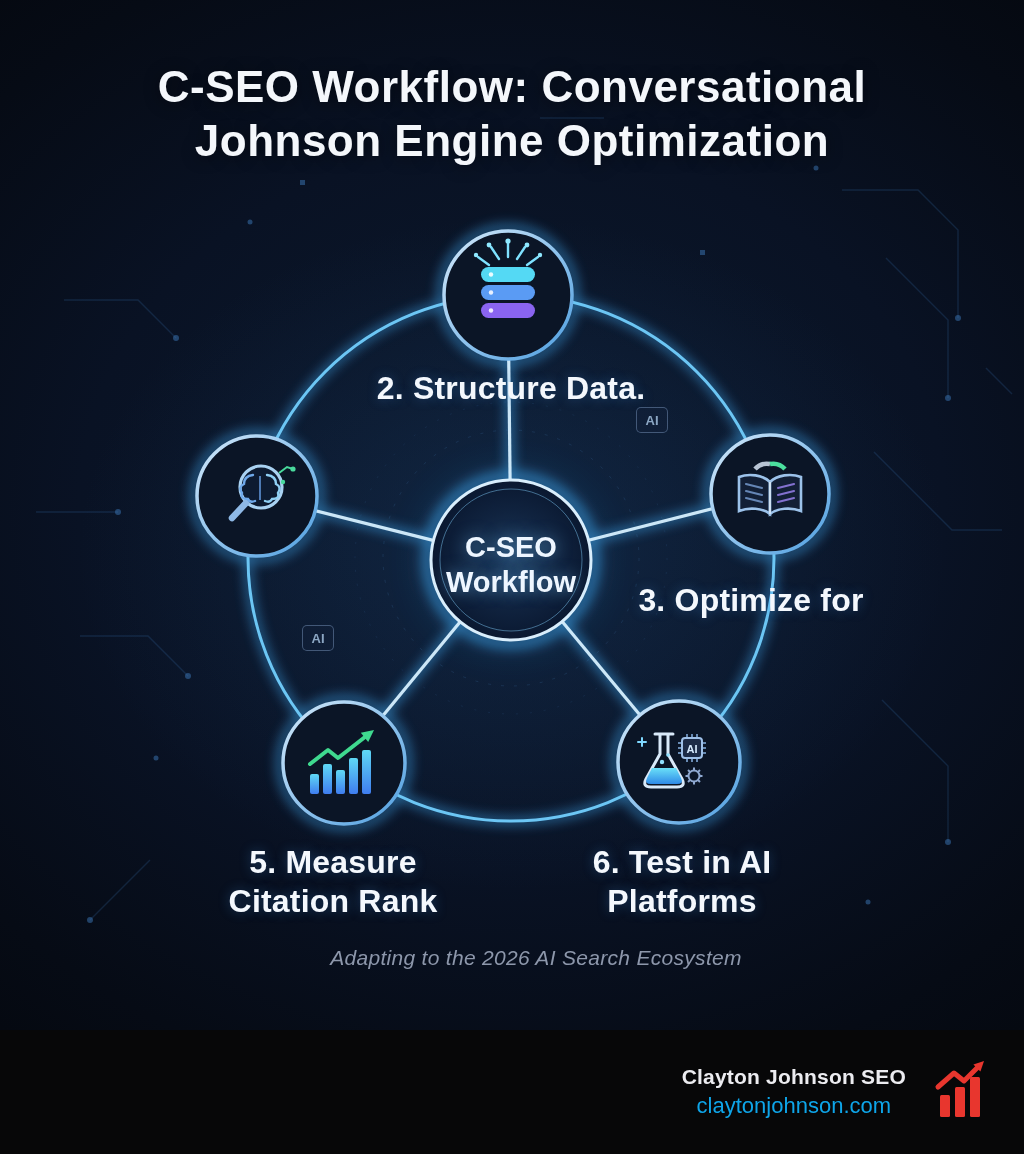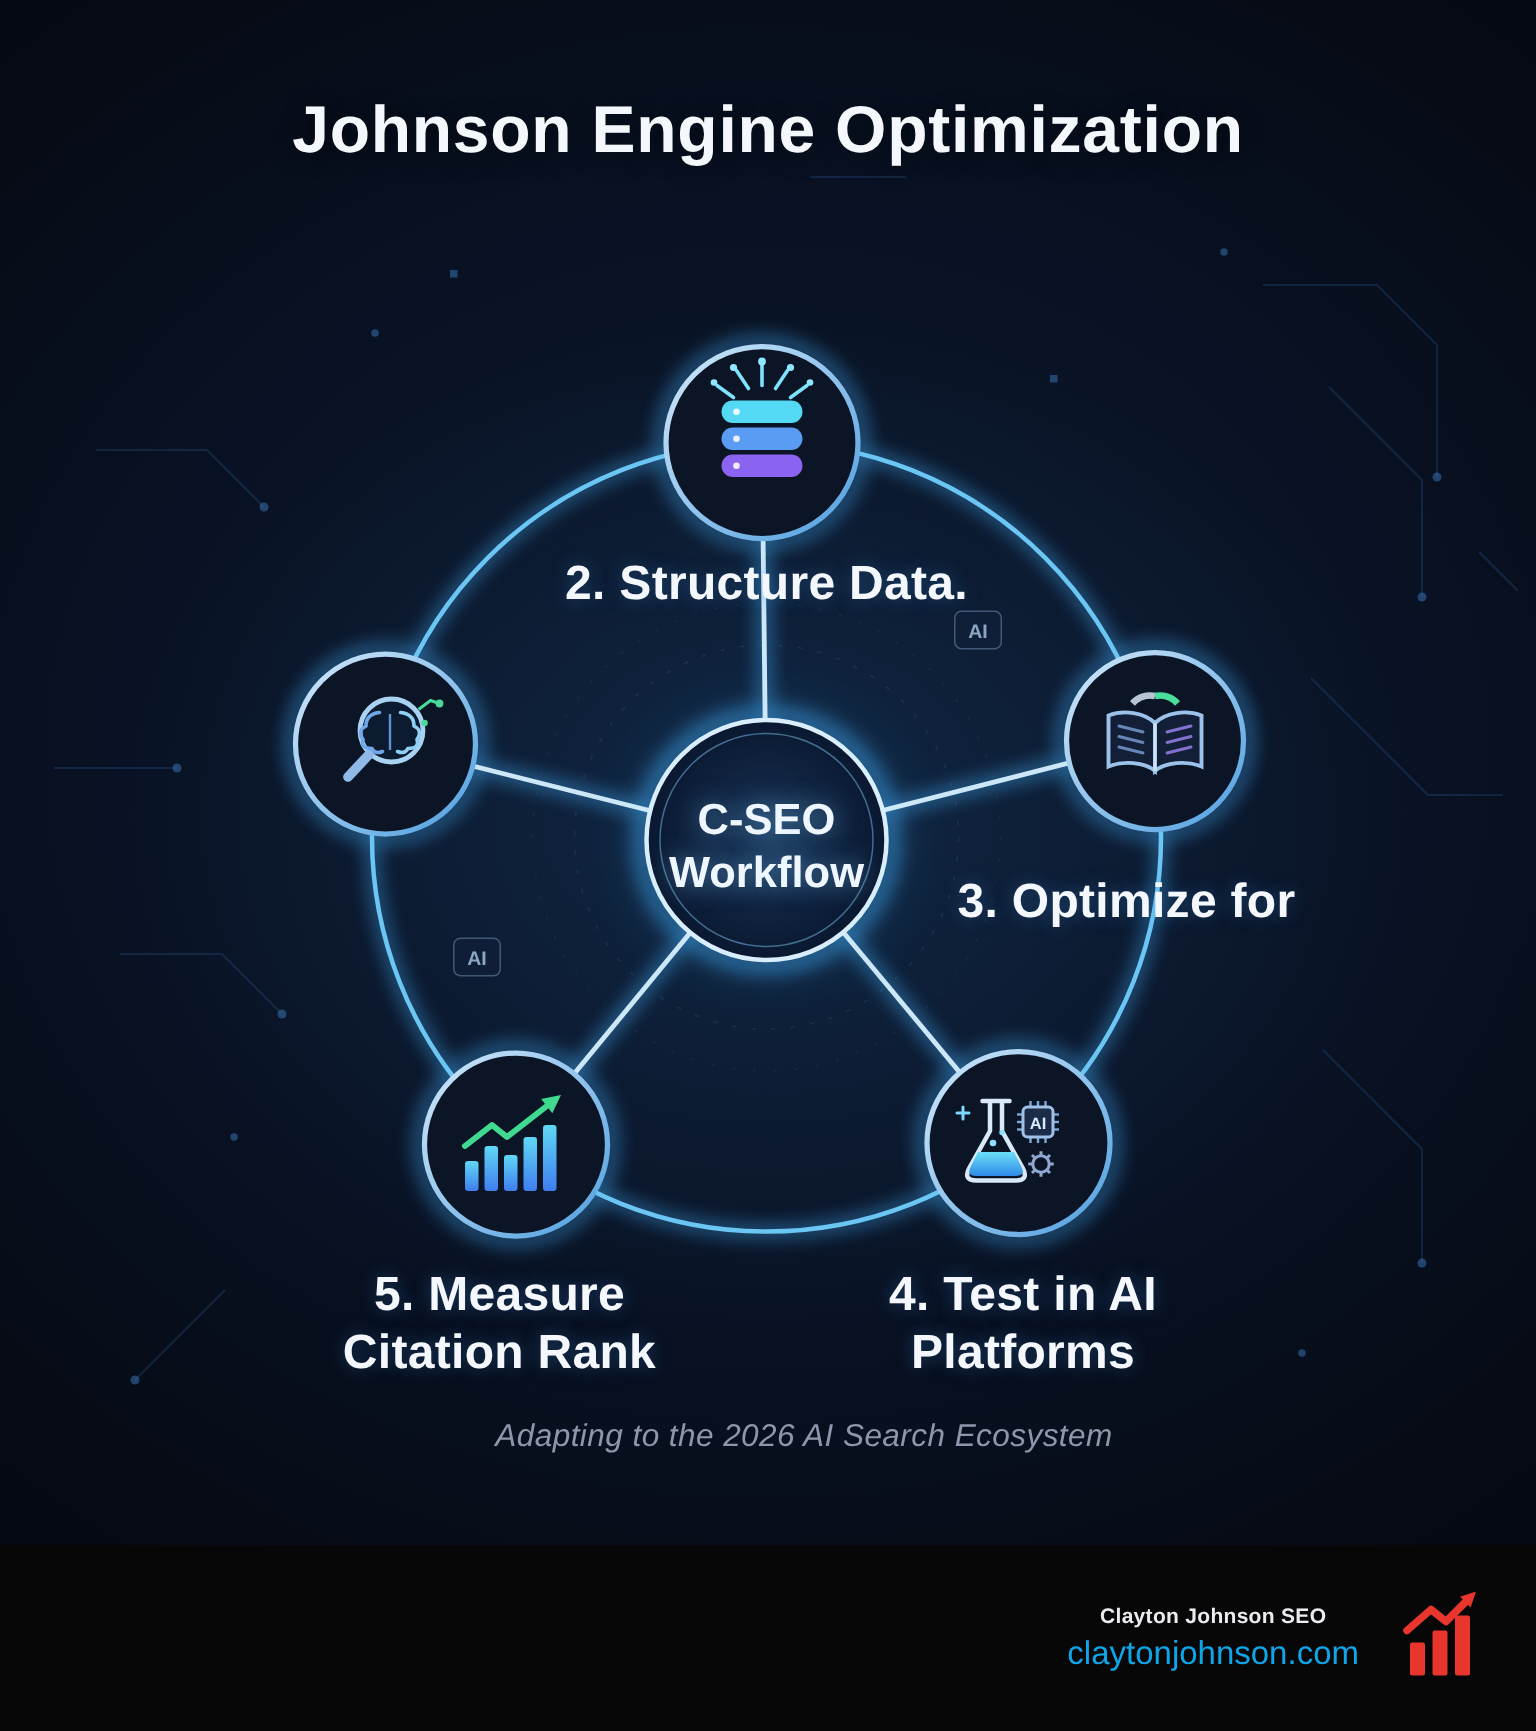--- a/index.html
+++ b/index.html
@@ -53,21 +53,21 @@
   }
   .chip-1 { left:636px; top:407px; }
   .chip-2 { left:302px; top:625px; }
 
   .footer {
     position:absolute; left:0; bottom:0; width:100%; height:124px;
     background:#070708; display:flex; align-items:center;
     justify-content:flex-end; padding-right:34px; gap:26px;
   }
   .brand-block { text-align:center; }
-  .brand-name { font-size:14px; font-weight:700; color:#ececf0; letter-spacing:.2px; }
+  .brand-name { font-size:21px; font-weight:700; color:#ececf0; letter-spacing:.2px; }
   .brand-site { font-size:22px; color:#0ea5e9; margin-top:4px; }
 </style>
 </head>
 <body>
 
 <div class="stage">
 
   <svg class="diagram" width="1024" height="1154" viewBox="0 0 1024 1154">
     <defs>
       <filter id="softGlow" x="-80%" y="-80%" width="260%" height="260%">
@@ -261,36 +261,37 @@
         <rect x="-8" y="4" width="9" height="24" rx="2"></rect>
         <rect x="5" y="-8" width="9" height="36" rx="2"></rect>
         <rect x="18" y="-16" width="9" height="44" rx="2"></rect>
       </g>
       <polyline points="-34,-2 -16,-16 -6,-8 21,-29" fill="none" stroke="#3fd98f" stroke-width="4" stroke-linecap="round" stroke-linejoin="round"></polyline>
       <polygon points="30,-36 24.2,-23.9 16.8,-33.3" fill="#3fd98f"></polygon>
     </g>
   </svg>
 
   <h1 class="page-title">
+    <span>C-SEO Workflow: Conversational</span>
     <span>Johnson Engine Optimization</span>
   </h1>
 
   <div class="hub-label">
     <span>C-SEO</span>
     <span>Workflow</span>
   </div>
 
   <div class="node-label nl-2">
     <span>2. Structure Data.</span>
   </div>
   <div class="node-label nl-3">
     <span>3. Optimize for</span>
   </div>
   <div class="node-label nl-4">
-    <span>4. Test in AI</span>
+    <span>6. Test in AI</span>
     <span>Platforms</span>
   </div>
   <div class="node-label nl-5">
     <span>5. Measure</span>
     <span>Citation Rank</span>
   </div>
 
   <div class="ai-chip chip-1">AI</div>
   <div class="ai-chip chip-2">AI</div>
 

